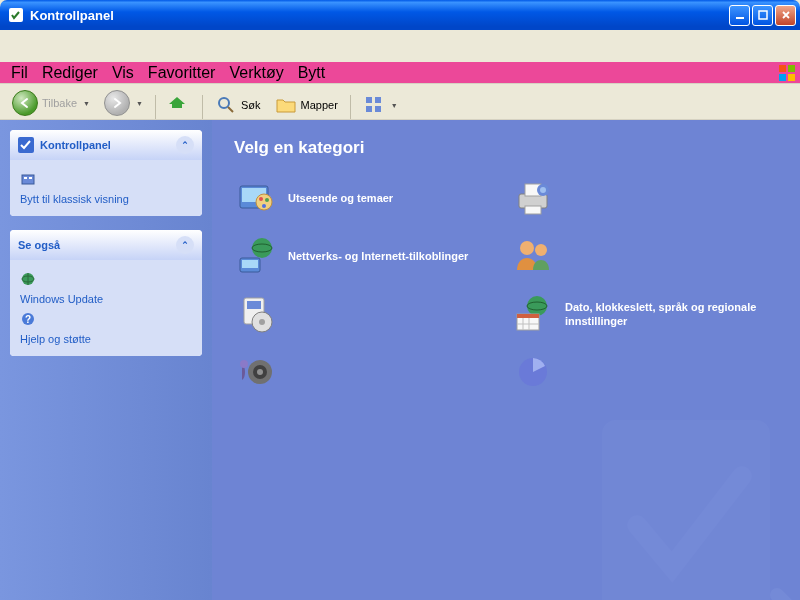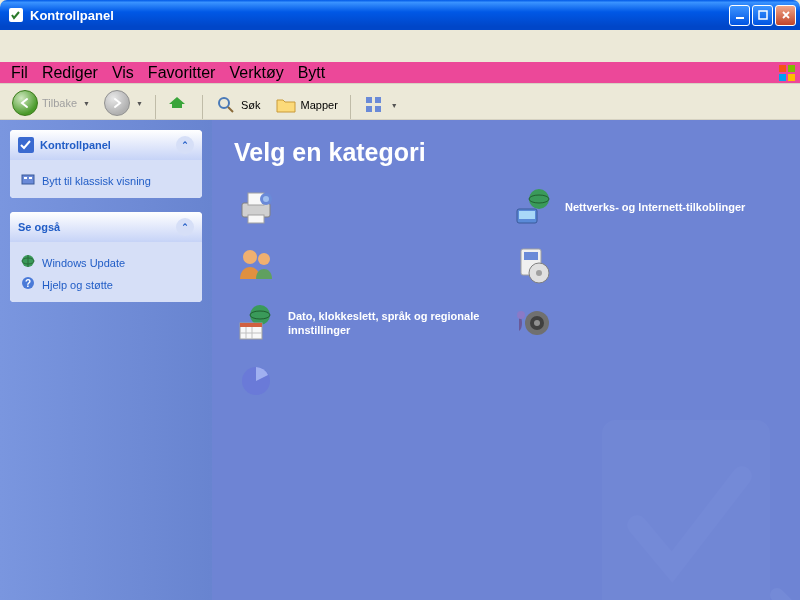--- a/index.html
+++ b/index.html
@@ -27,26 +27,26 @@
 .ticon { width: 22px; height: 22px; display: flex; align-items: center; justify-content: center; }
 .dropdown-arrow { font-size: 7px; color: #555; margin-left: 2px; }
 
 .content { display: flex; height: 512px; }
 .sidebar { width: 212px; background: linear-gradient(to right, #7a96df 0%, #6884d0 100%); padding: 10px; }
 .panel { background: #fff; border-radius: 4px; margin-bottom: 14px; overflow: hidden; font-size: 11px; }
 .panel-header { background: linear-gradient(to bottom, #fff 0%, #c6d3f7 100%); padding: 6px 8px; display: flex; align-items: center; gap: 6px; color: #215dc6; font-weight: bold; cursor: pointer; }
 .panel-header .title { flex: 1; }
 .collapse-btn { width: 18px; height: 18px; border-radius: 50%; background: #d6dff7; display: flex; align-items: center; justify-content: center; color: #215dc6; font-size: 9px; }
 .panel-body { background: #d6dff7; padding: 8px 10px; }
-.panel-link { display: flex; align-items: flex-end; gap: 6px; color: #215dc6; padding: 3px 0; cursor: pointer; }
+.panel-link { display: flex; align-items: flex-start; gap: 6px; color: #215dc6; padding: 3px 0; cursor: pointer; flex-direction: column; }
 .pico { width: 16px; height: 16px; flex-shrink: 0; display: flex; align-items: center; justify-content: center; }
 
 .main { flex: 1; background: #6e84d4; position: relative; padding: 18px 22px; color: white; overflow: hidden; }
 .watermark { position: absolute; right: -40px; bottom: -40px; width: 280px; height: 280px; opacity: 0.12; }
-.main-title { font-size: 25px; font-weight: bold; margin-bottom: 18px; color: #fff; }
+.main-title { font-size: 17px; font-weight: bold; margin-bottom: 18px; color: #fff; }
 .categories { position: relative; display: grid; grid-template-columns: 1fr 1fr; gap: 14px 10px; }
 .cat { display: flex; align-items: center; gap: 10px; cursor: pointer; font-size: 11px; font-weight: bold; min-height: 44px; }
 .cat-icon { width: 44px; height: 44px; flex-shrink: 0; display: flex; align-items: center; justify-content: center; }
 .cat-label { flex: 1; line-height: 1.3; }
 </style>
 </head>
 <body>
 
 <div class="titlebar">
   <span class="titlebar-icon">
@@ -206,20 +206,33 @@
 
   <div class="main">
     <svg class="watermark" viewBox="0 0 200 200">
         <rect x="30" y="20" width="120" height="150" rx="10" fill="#8a9ee0"></rect>
         <path d="M55 95l25 30 50-65" stroke="#a0b4f0" stroke-width="14" fill="none" stroke-linecap="round"></path>
         <path d="M155 145l30 30" stroke="#a0b4f0" stroke-width="10" stroke-linecap="round"></path>
       </svg>
     <div class="main-title">Velg en kategori</div>
     <div class="categories">
 
+      <div class="cat">
+        <span class="cat-icon">
+            <svg viewBox="0 0 44 44">
+              <rect x="6" y="10" width="28" height="22" rx="2" fill="#5a8ad8" stroke="#3a5a9a"></rect>
+              <rect x="8" y="12" width="24" height="14" fill="#a8d8f8"></rect>
+              <circle cx="30" cy="26" r="8" fill="#f0d080" stroke="#c09040"></circle>
+              <circle cx="27" cy="23" r="2" fill="#e05050"></circle>
+              <circle cx="33" cy="24" r="2" fill="#50a050"></circle>
+              <circle cx="30" cy="30" r="2" fill="#5070e0"></circle>
+            </svg>
+          </span>
+        <span class="cat-label">Utseende og temaer</span>
+      </div>
 
       <div class="cat">
         <span class="cat-icon">
             <svg viewBox="0 0 44 44">
               <rect x="8" y="18" width="28" height="14" rx="2" fill="#d0d0d0" stroke="#808080"></rect>
               <rect x="14" y="8" width="16" height="12" fill="#f8f8f8" stroke="#a0a0a0"></rect>
               <rect x="14" y="30" width="16" height="8" fill="#f8f8f8" stroke="#a0a0a0"></rect>
               <circle cx="32" cy="14" r="6" fill="#6a8ad8"></circle>
               <circle cx="32" cy="14" r="3" fill="#a0c0f0"></circle>
             </svg>

